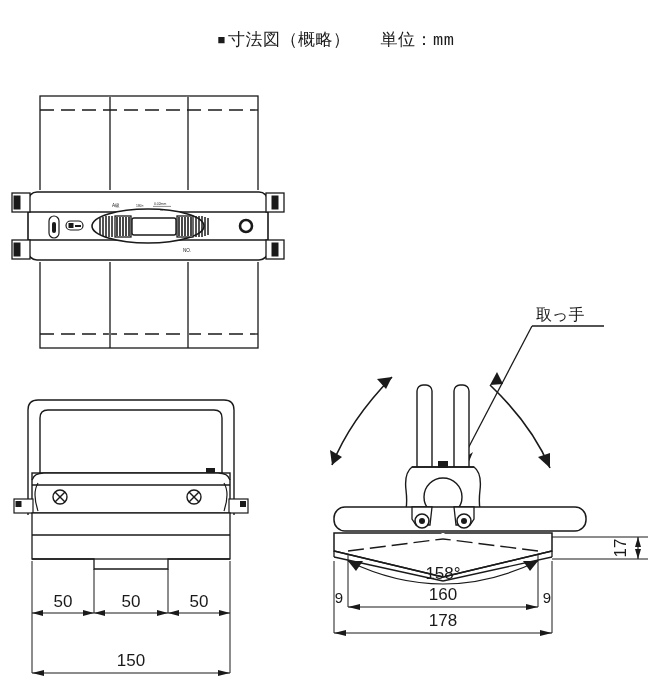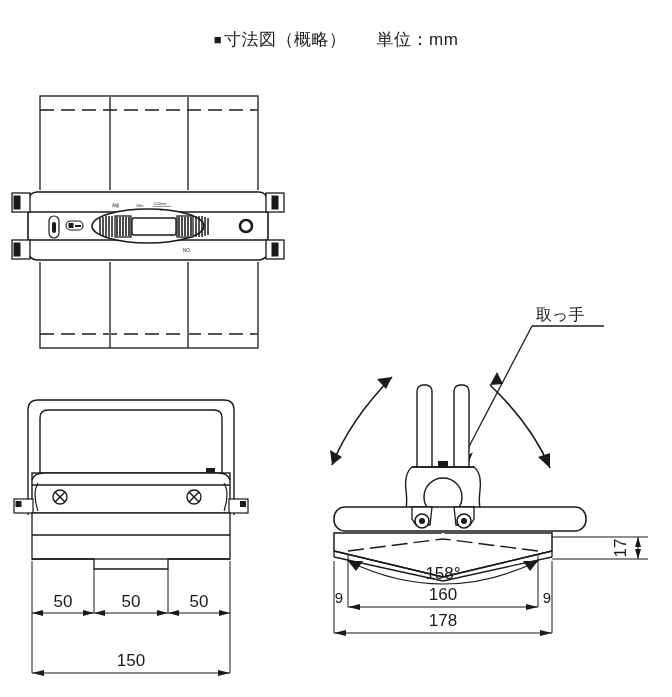--- a/index.html
+++ b/index.html
@@ -32,20 +32,21 @@
     color: #1b1b1b;
     white-space: nowrap;
   }
   .title-bar .sq {
     font-size: 13px;
     vertical-align: 1px;
     margin-right: 2px;
   }
   .title-bar .unit {
     margin-left: 30px;
+    font-family: Liberation Mono, monospace;
   }
   svg { display: block; }
   text { font-family: "Liberation Sans", "DejaVu Sans", sans-serif; fill: #1a1a1a; }
   .dimtext { font-size: 17px; }
   .dimsmall { font-size: 15px; }
   .label-jp { font-size: 16px; }
   .micro { font-size: 4.6px; }
   .micro2 { font-size: 3.4px; }
 </style>
 </head>

